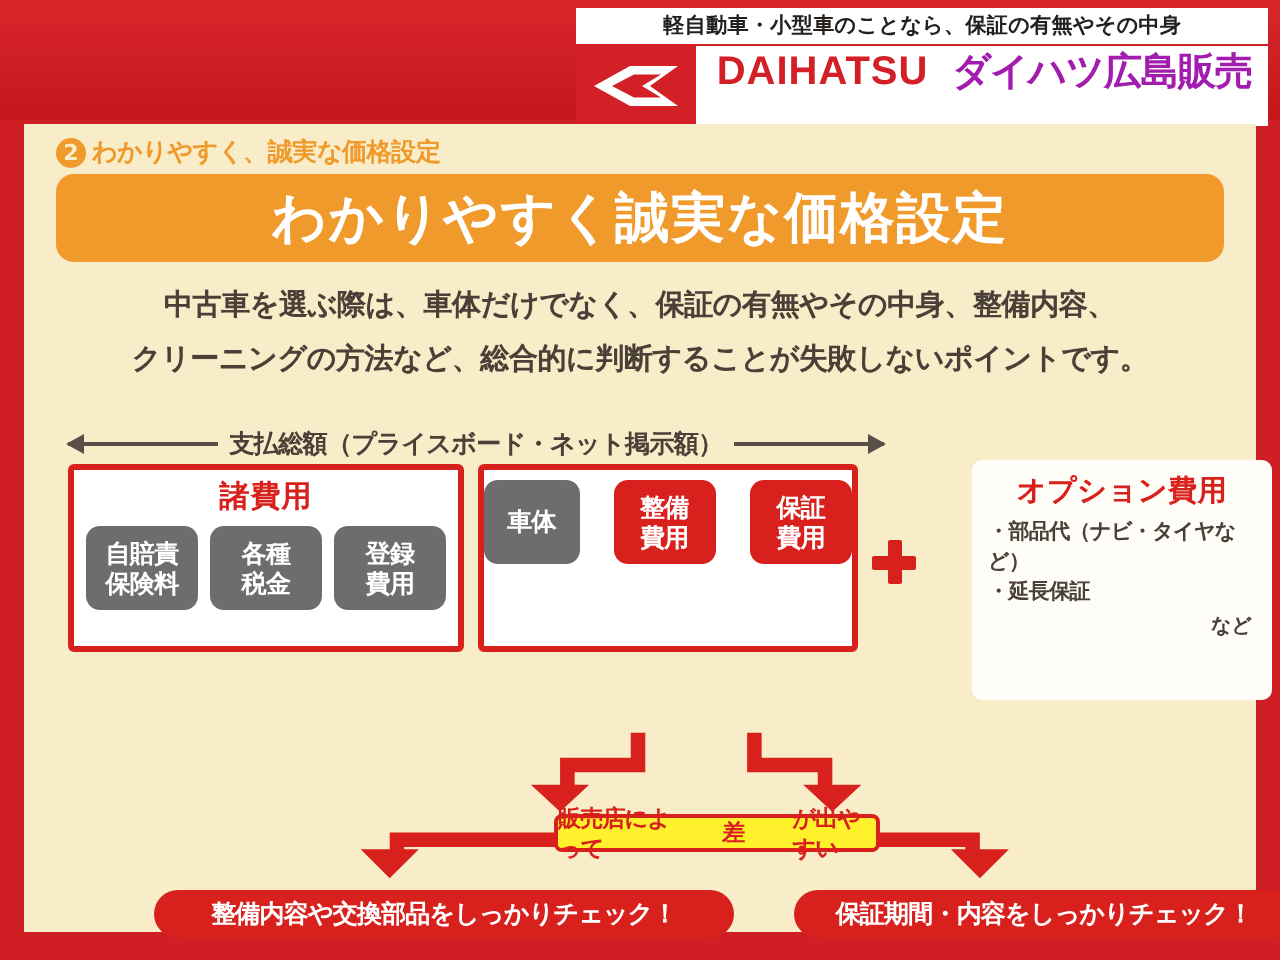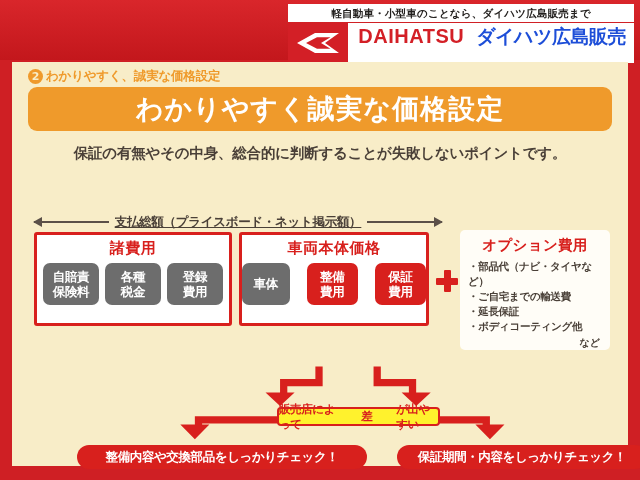--- a/index.html
+++ b/index.html
@@ -36,21 +36,21 @@
   .logo-text {
     display: flex; align-items: center; gap: 12px;
     padding: 2px 8px 16px 10px; background: #ffffff; white-space: nowrap;
   }
   .logo-daihatsu {
     color: #d31f26; font-size: 20px; font-weight: 800;
     letter-spacing: .5px; font-family: "Liberation Sans", sans-serif;
     line-height: 22px;
   }
   .logo-jp {
-    color: #1d4ed8; font-size: 19px; font-weight: 800;
+    color: #a21caf; font-size: 19px; font-weight: 800;
     letter-spacing: -.5px; line-height: 22px;
   }
 
   
   .panel {
     position: absolute; left: 12px; top: 62px; width: 616px; height: 404px;
     background: #f8edc8; border: 0;
   }
 
   .badge-line {
@@ -92,21 +92,20 @@
   .sumline .bar.left::before,
   .sumline .bar.right::after {
     content: ""; position: absolute; top: -4px; width: 0; height: 0;
     border-top: 5px solid transparent; border-bottom: 5px solid transparent;
   }
   .sumline .bar.left::before { left: -1px; border-right: 9px solid #5b5048; }
   .sumline .bar.right::after { right: -1px; border-left: 9px solid #5b5048; }
   .sumline-text {
     color: #4a4038; font-size: 12.5px; font-weight: 800; white-space: nowrap;
     letter-spacing: -.3px;
-    text-decoration: underline;
   }
 
   
   .cost-row {
     position: absolute; left: 22px; top: 170px; width: 596px; height: 130px;
   }
   .redbox {
     position: absolute; top: 0; background: #ffffff;
     border: 3px solid #d8201d; border-radius: 3px;
   }
@@ -135,21 +134,21 @@
     position: absolute; left: 402px; top: 38px;
     width: 22px; height: 22px; color: #d8201d;
   }
   .plus::before, .plus::after {
     content: ""; position: absolute; background: #d8201d; border-radius: 1px;
   }
   .plus::before { left: 8px; top: 0; width: 7px; height: 22px; }
   .plus::after  { left: 0; top: 8px; width: 22px; height: 7px; }
 
   .optbox {
-    position: absolute; left: 426px; top: -2px; width: 150px; height: 120px;
+    position: absolute; left: 452px; top: -2px; width: 150px; height: 120px;
     background: #fffdf7; border-radius: 5px;
   }
   .optbox-title {
     text-align: center; color: #d8201d; font-size: 14.5px; font-weight: 800;
     margin-top: 6px; letter-spacing: .3px;
   }
   .optbox ul { list-style: none; margin: 4px 0 0 8px; }
   .optbox li {
     color: #4a4038; font-size: 10.5px; font-weight: 700; line-height: 15px;
     letter-spacing: -.3px;
@@ -185,21 +184,21 @@
     margin-left: 29px;
   }
   .pill.p1 { left: 36px;  top: 383px; width: 290px; }
   .pill.p2 { left: 356px; top: 383px; width: 250px; }
 </style>
 </head>
 <body>
 
 <div class="header">
   <div class="header-logo-wrap">
-    <div class="header-tagline">軽自動車・小型車のことなら、ダイハツ広島販売まで</div>
+    <div class="header-tagline">軽自動車・小型車のことなら、保証の有無やその中身</div>
     <div class="header-logo-row">
       <div class="logo-mark">
         <svg width="46" height="26" viewBox="0 0 46 26" aria-hidden="true">
           <path d="M2 13 L20 3 L44 3 L30 13 L44 23 L20 23 Z" fill="#ffffff"></path>
           <path d="M11 13 L22 7.2 L35.5 7.2 L26 13 L35.5 18.8 L22 18.8 Z" fill="#d31f26"></path>
         </svg>
       </div>
       <div class="logo-text">
         <span class="logo-daihatsu">DAIHATSU</span>
         <span class="logo-jp">ダイハツ広島販売</span>
@@ -213,21 +212,22 @@
   <div class="badge-line">
     <span class="badge-num">2</span>
     <span class="badge-text">わかりやすく、誠実な価格設定</span>
   </div>
 
   <div class="title-banner">
     <span class="title-banner-text">わかりやすく誠実な価格設定</span>
   </div>
 
   <div class="lead">
-    <div>保証の有無やその中身、総合的に判断することが失敗しないポイントです。</div>
+    <div>中古車を選ぶ際は、車体だけでなく、保証の有無やその中身、整備内容、</div>
+    <div>クリーニングの方法など、総合的に判断することが失敗しないポイントです。</div>
   </div>
 
   <div class="sumline">
     <span class="bar left"></span>
     <span class="sumline-text">支払総額（プライスボード・ネット掲示額）</span>
     <span class="bar right"></span>
   </div>
 
   <div class="cost-row">
 
@@ -243,21 +243,20 @@
           <span>税金</span>
         </div>
         <div class="chip gray two">
           <span>登録</span>
           <span>費用</span>
         </div>
       </div>
     </div>
 
     <div class="redbox mid">
-      <div class="redbox-title">車両本体価格</div>
       <div class="chip-row">
         <div class="chip gray one">
           <span>車体</span>
         </div>
         <div class="chip red two">
           <span>整備</span>
           <span>費用</span>
         </div>
         <div class="chip red two">
           <span>保証</span>
@@ -265,23 +264,21 @@
         </div>
       </div>
     </div>
 
     <div class="plus"></div>
 
     <div class="optbox">
       <div class="optbox-title">オプション費用</div>
       <ul>
         <li>・部品代（ナビ・タイヤなど）</li>
-        <li>・ご自宅までの輸送費</li>
         <li>・延長保証</li>
-        <li>・ボディコーティング他</li>
       </ul>
       <div class="nado">など</div>
     </div>
   </div>
 
   <svg class="connectors" viewBox="0 0 616 404">
 
     <path d="M292 264 L292 276 L258 276 L258 289 L244 289 L258 302 L272 289 L265 289 L265 283 L299 283 L299 264 Z" fill="#d8201d"></path>
 
     <path d="M355 264 L355 276 L389 276 L389 289 L403 289 L389 302 L375 289 L382 289 L382 283 L348 283 L348 264 Z" fill="#d8201d"></path>

